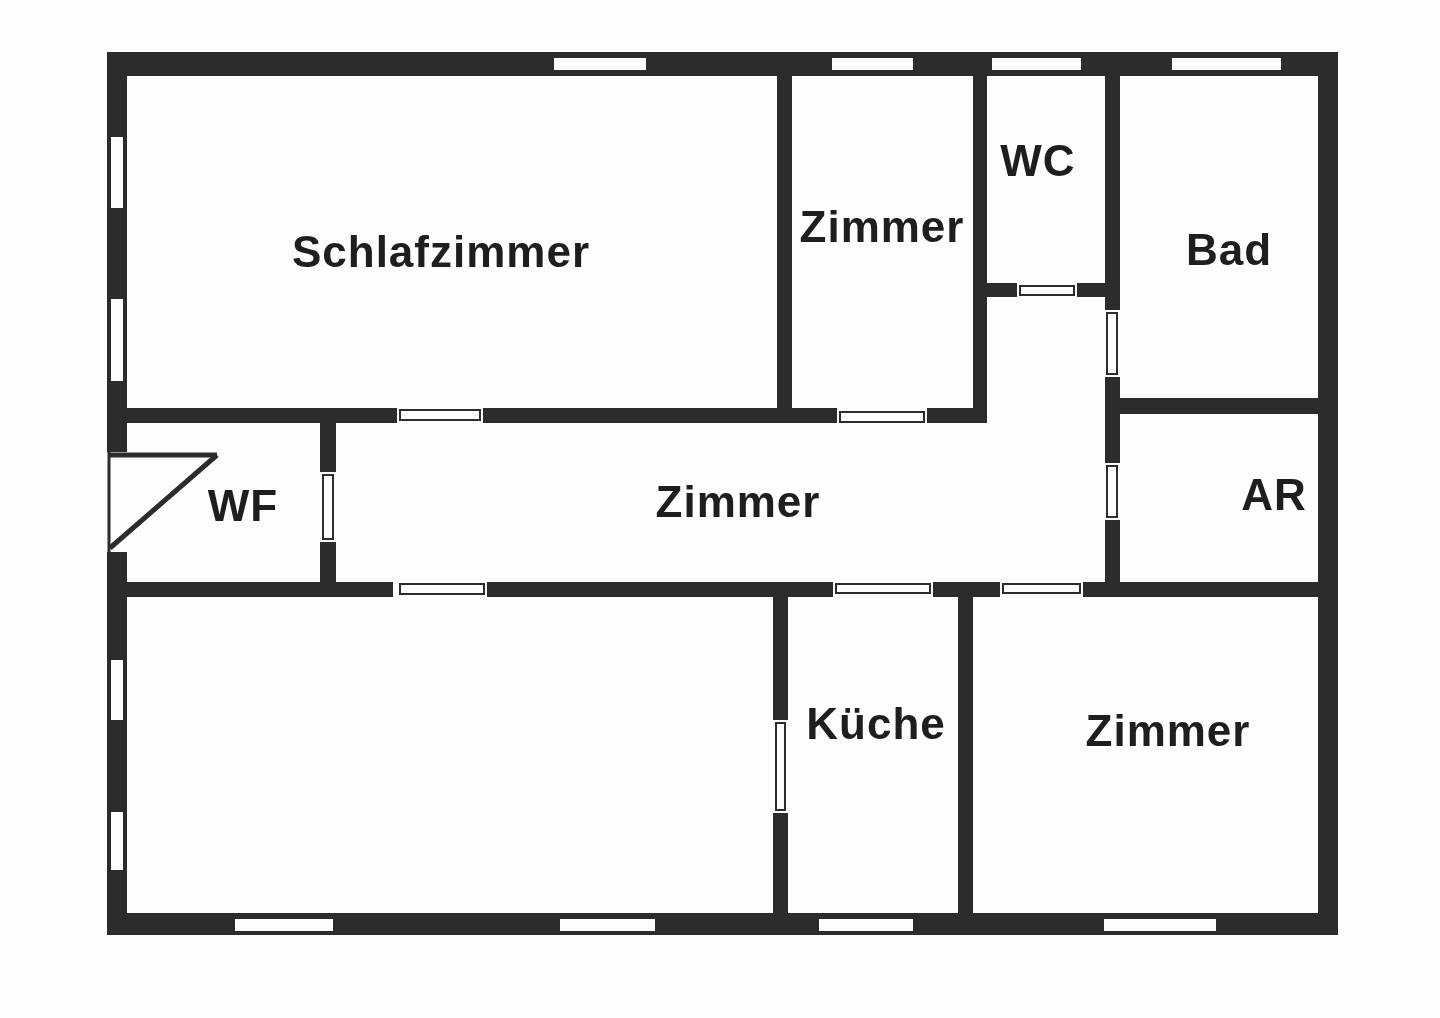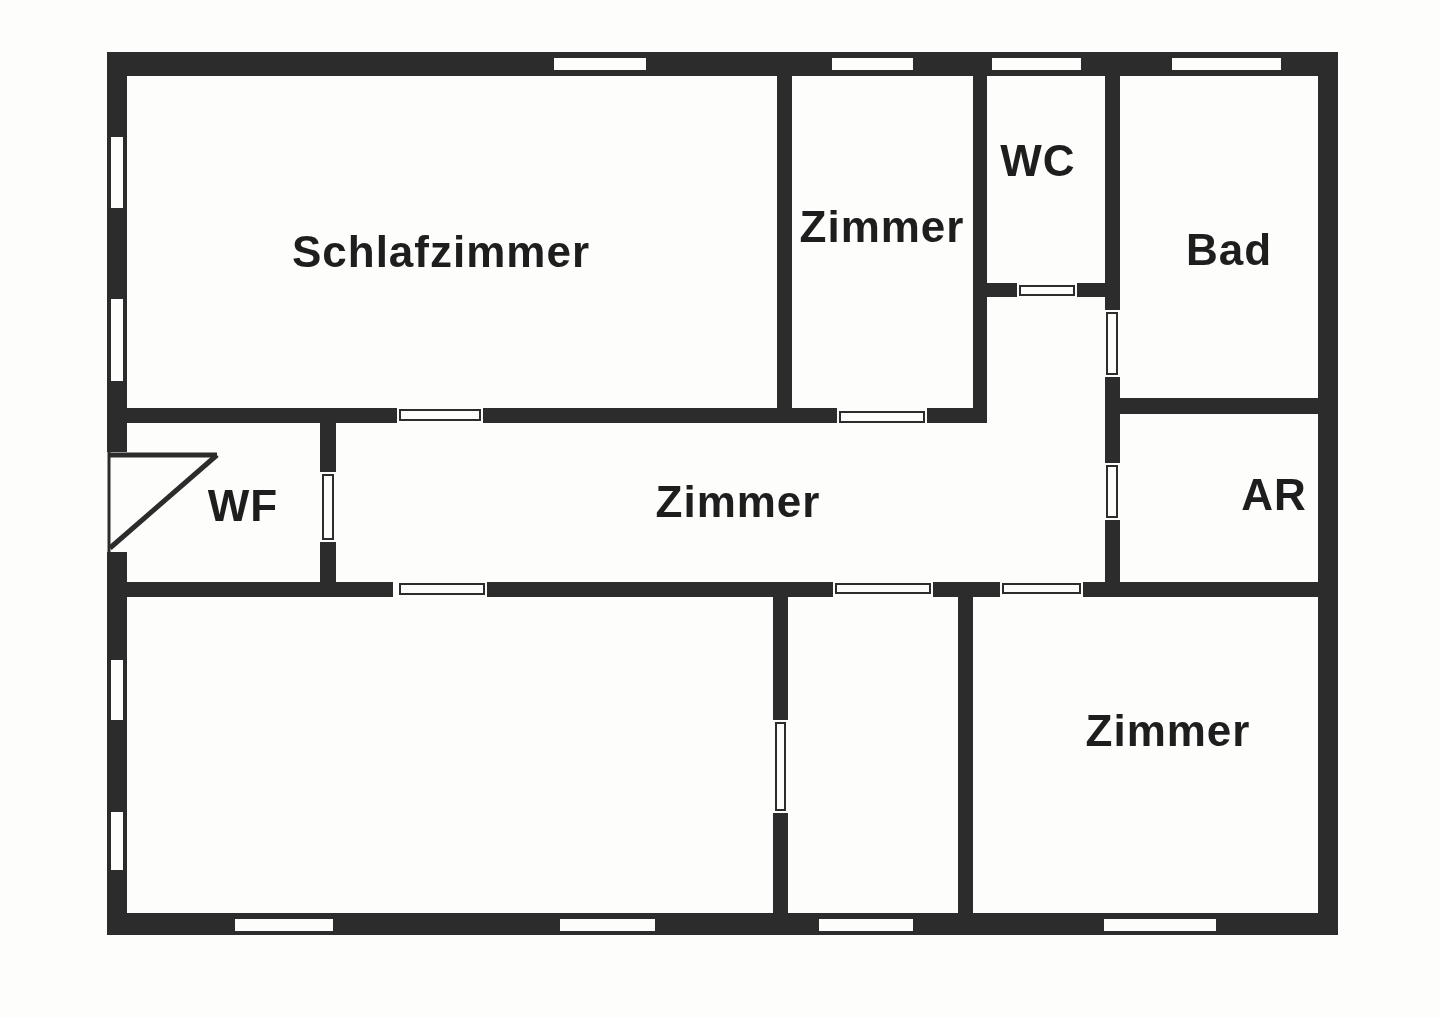--- a/index.html
+++ b/index.html
@@ -82,14 +82,15 @@
     <line id="entrance-jamb" stroke="#2c2c2c" stroke-width="3" x1="109" y1="452" x2="109" y2="552"></line>
   </svg>
 
   <div class="room-label" style="left: 441px; top: 252px;">Schlafzimmer</div>
   <div class="room-label" style="left: 882px; top: 227px;">Zimmer</div>
   <div class="room-label" style="left: 1038px; top: 161px;">WC</div>
   <div class="room-label" style="left: 1229px; top: 250px;">Bad</div>
   <div class="room-label" style="left: 243px; top: 506px;">WF</div>
   <div class="room-label" style="left: 738px; top: 502px;">Zimmer</div>
   <div class="room-label" style="left: 1234px; top: 495px; margin-left: 40px;">AR</div>
+  <div class="room-label" style="left: 876px; top: 724px;">Küche</div>
   <div class="room-label" style="left: 1168px; top: 731px;">Zimmer</div>
 </div>
 
 </body></html>

